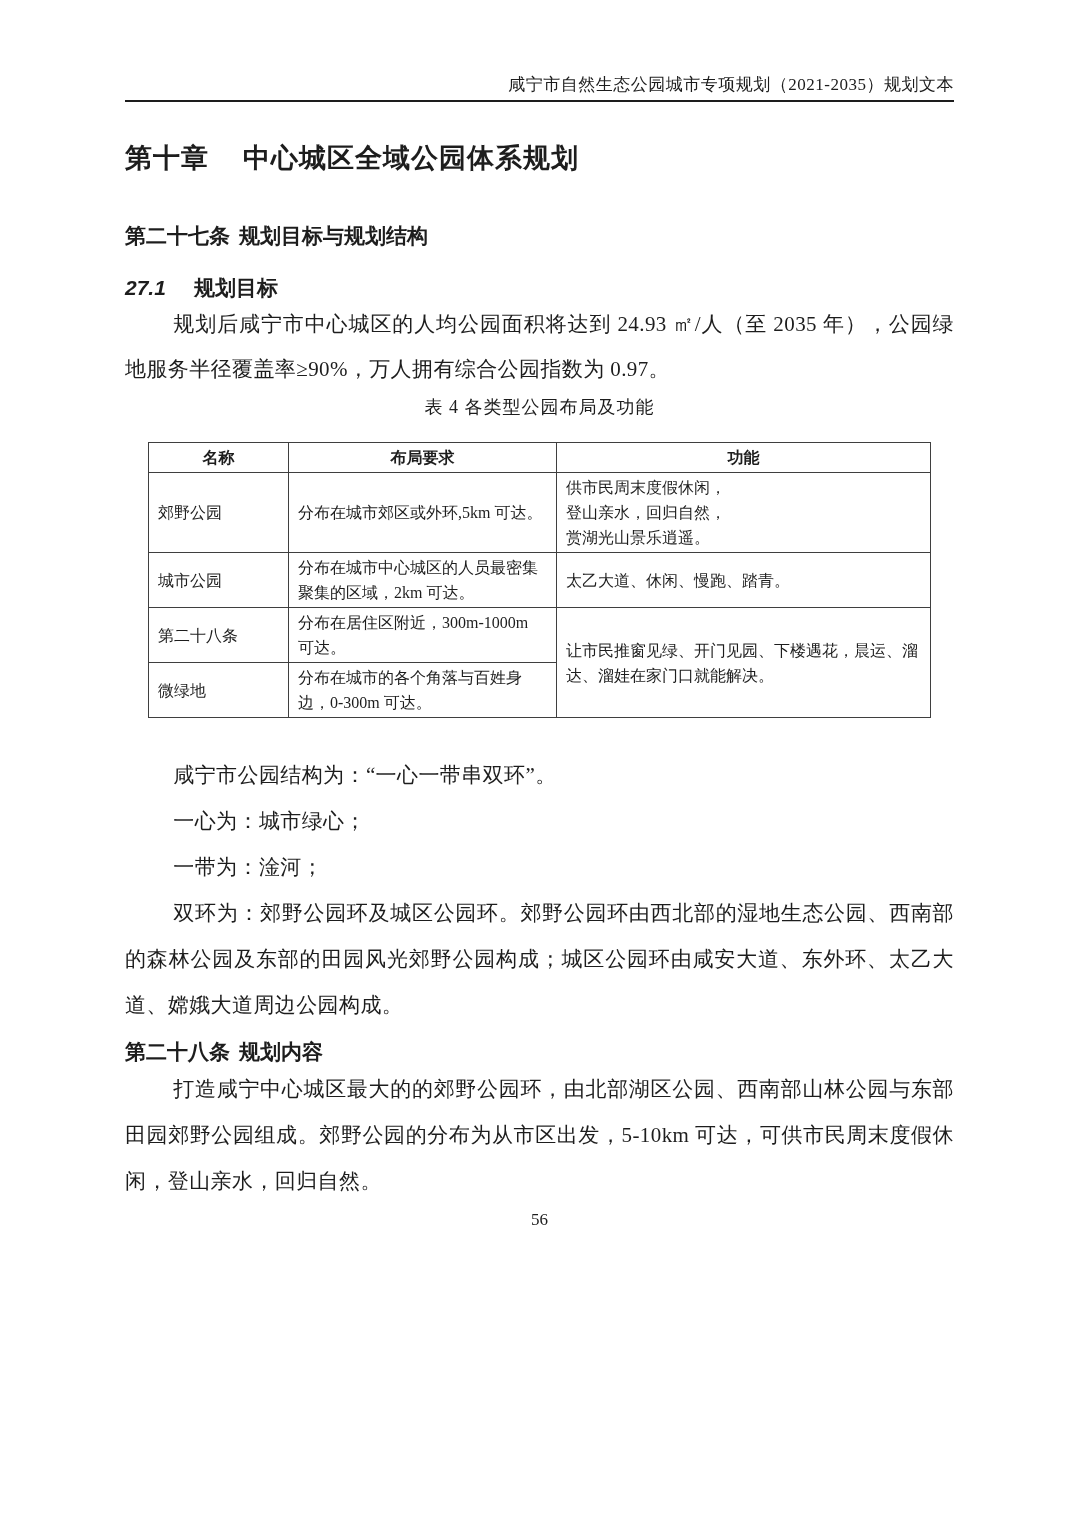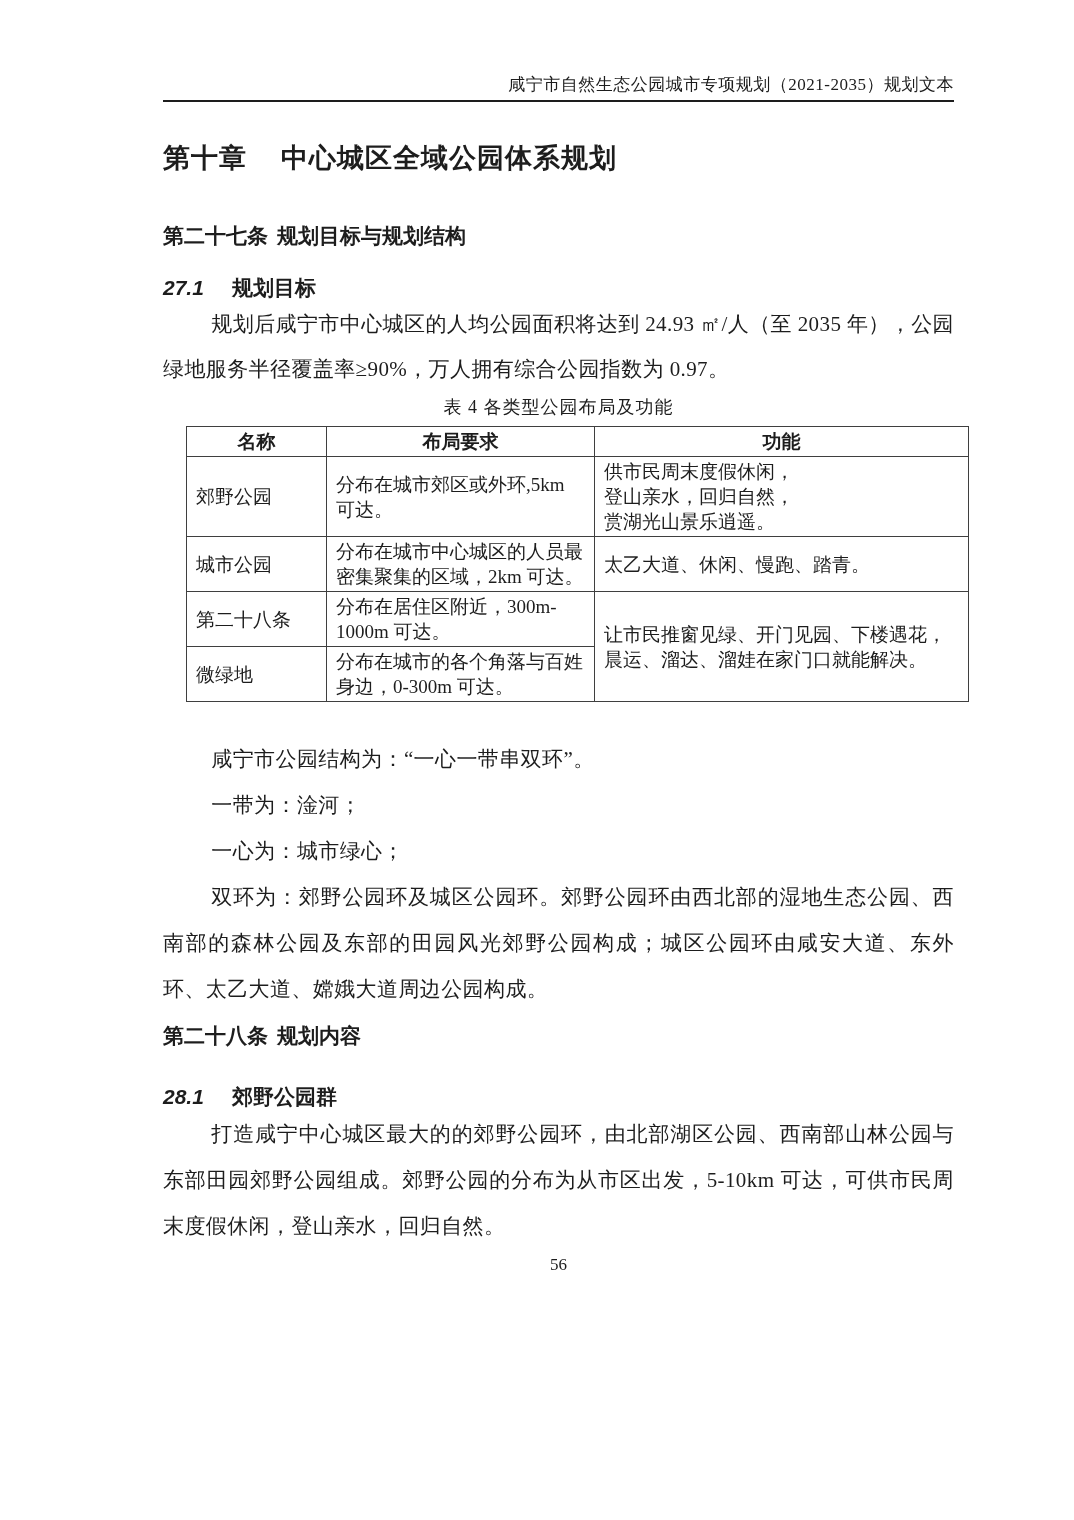--- a/index.html
+++ b/index.html
@@ -6,21 +6,20 @@
   html, body { background: #e8e8e8; }
   .page {
     position: relative;
     width: 1074px;
     height: 1520px;
     background: #ffffff;
     font-family: "Liberation Serif", serif;
     color: #1d1d1d;
     margin: 0 auto;
     overflow: hidden;
-    padding-left: 38px;
   }
   .content {
     padding: 74px 120px 0 125px;
   }
   
   .doc-header {
     text-align: right;
     font-size: 17px;
     line-height: 22px;
     padding-bottom: 4px;
@@ -69,25 +68,25 @@
   
   .table-caption {
     margin-top: 2px;
     text-align: center;
     font-size: 18px;
     line-height: 26px;
     letter-spacing: 1px;
   }
   
   table.park-table {
-    margin: 6px 0 0 23px;
+    margin: 22px 0 0 23px;
     border-collapse: collapse;
     table-layout: fixed;
     width: 782px;
-    font-size: 19px;
+    font-size: 16px;
   }
   table.park-table th, table.park-table td {
     border: 1px solid #3f3f3f;
     vertical-align: middle;
     line-height: 25px;
     padding: 2px 9px;
   }
   table.park-table th {
     font-weight: bold;
     text-align: center;
@@ -179,27 +178,26 @@
         <tr class="row-mid">
           <td class="cell-name">微绿地</td>
           <td>分布在城市的各个角落与百姓身边，0-300m 可达。</td>
         </tr>
       </tbody>
     </table>
 
 
     <div class="structure-block">
       <p class="line-item">咸宁市公园结构为：“一心一带串双环”。</p>
+      <p class="line-item">一心为：城市绿心；</p>
       <p class="line-item">一带为：淦河；</p>
-      <p class="line-item">一心为：城市绿心；</p>
       <p class="para flow">双环为：郊野公园环及城区公园环。郊野公园环由西北部的湿地生态公园、西南部的森林公园及东部的田园风光郊野公园构成；城区公园环由咸安大道、东外环、太乙大道、嫦娥大道周边公园构成。</p>
     </div>
 
     <h2 class="article-heading second"><span>第二十八条</span><span class="h-gap"></span><span>规划内容</span></h2>
 
-    <h3 class="sub-heading second"><span class="num">28.1</span><span class="s-gap"></span><span>郊野公园群</span></h3>
 
     <p class="para flow">打造咸宁中心城区最大的的郊野公园环，由北部湖区公园、西南部山林公园与东部田园郊野公园组成。郊野公园的分布为从市区出发，5-10km 可达，可供市民周末度假休闲，登山亲水，回归自然。</p>
 
     <div class="page-number">56</div>
 
   </div>
 </div>
 
 </body></html>

